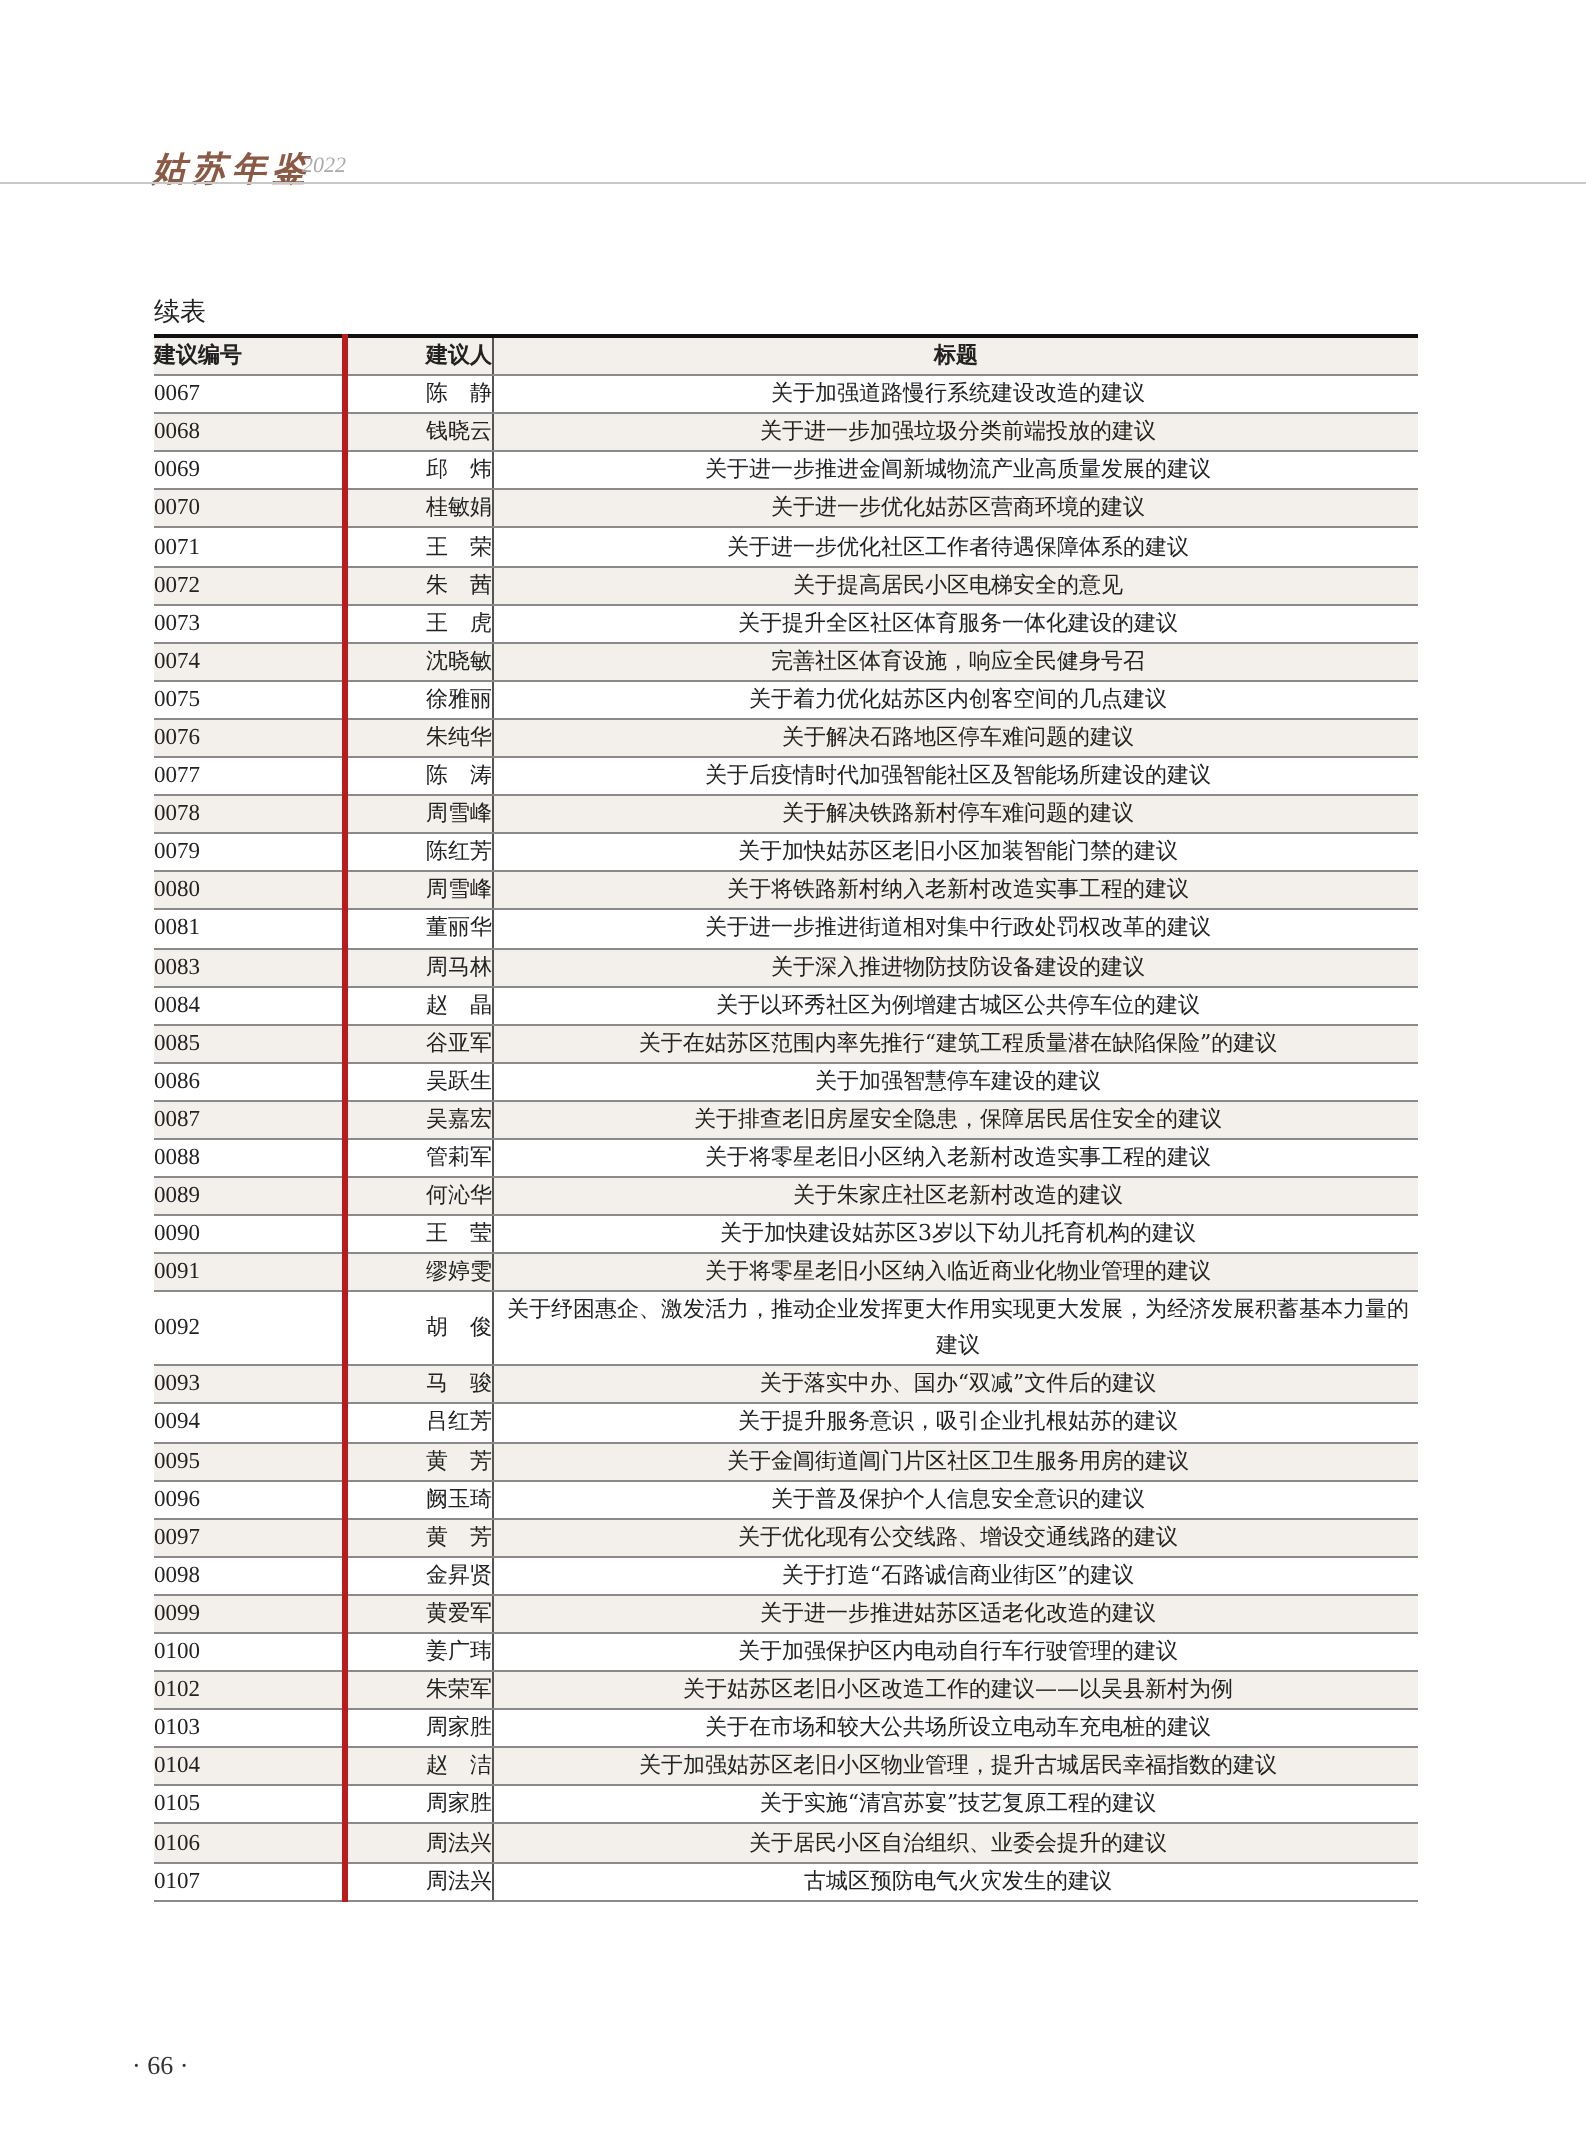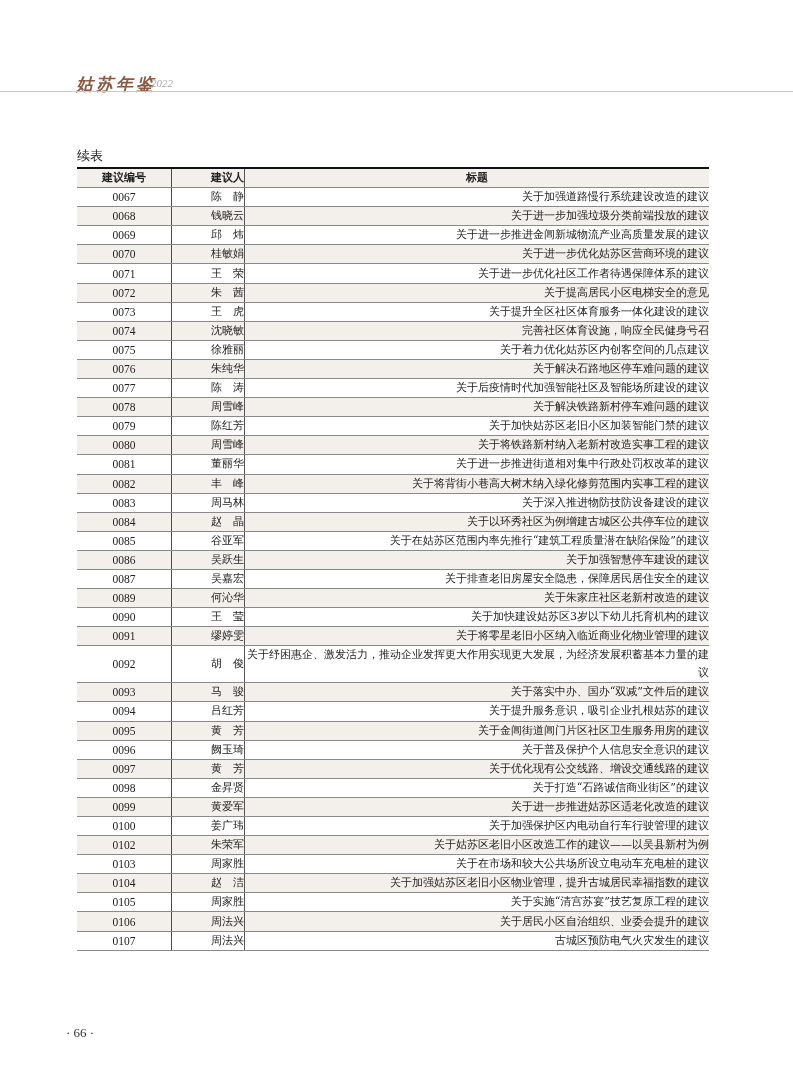--- a/index.html
+++ b/index.html
@@ -13,23 +13,23 @@
                font-style:italic; font-family:"Liberation Serif", serif; }
   .head-rule { position:absolute; left:0; top:91px; width:793px; height:1px; background:#c8c8c8; }
 
   .continued { position:absolute; left:77px; top:147px; font-size:13px; color:#222; }
 
   .tbl { position:absolute; left:77px; top:167px; width:632px; border-collapse:collapse;
          font-size:11px; }
   .tbl { border-top:2px solid #111; border-bottom:1px solid #555; }
   .tbl th, .tbl td { border-bottom:1px solid #8a8a8a; padding:0; height:18.1px; line-height:14px; }
   .tbl th { font-weight:bold; background:#f3f0eb; font-family:"DejaVu Sans", sans-serif; font-size:11px; }
-  .tbl th.c-num, .tbl td.c-num { width:94px; text-align:center; border-right:1px solid #b91c1c; }
+  .tbl th.c-num, .tbl td.c-num { width:94px; text-align:left; border-right:3px solid #b91c1c; }
   .tbl th.c-who, .tbl td.c-who { width:72px; text-align:right; border-right:1px solid #555; }
-  .tbl td.c-title { text-align:right; padding-left:2px; }
+  .tbl td.c-title { text-align:center; padding-left:2px; }
   .tbl th.c-title { text-align:center; }
   .tbl tbody tr:nth-child(even) td { background:#f3f0eb; }
   .tbl td.c-num { font-family:"Liberation Serif", serif; font-size:11.5px; }
   .tbl td.c-who { letter-spacing:0; }
   .tbl tr.tall td { height:36px; }
   .tbl tr.tall td.c-title { line-height:18px;margin-top:20px; }
 
   .folio { position:absolute; left:66px; top:1025px; font-size:13px; color:#333;
            font-family:"Liberation Serif", serif; }
 </style>
@@ -122,25 +122,20 @@
         <td class="c-num">0080</td>
         <td class="c-who">周雪峰</td>
         <td class="c-title">关于将铁路新村纳入老新村改造实事工程的建议</td>
       </tr>
       <tr>
         <td class="c-num">0081</td>
         <td class="c-who">董丽华</td>
         <td class="c-title">关于进一步推进街道相对集中行政处罚权改革的建议</td>
       </tr>
       <tr>
-        <td class="c-num">0082</td>
-        <td class="c-who">丰　峰</td>
-        <td class="c-title">关于将背街小巷高大树木纳入绿化修剪范围内实事工程的建议</td>
-      </tr>
-      <tr>
         <td class="c-num">0083</td>
         <td class="c-who">周马林</td>
         <td class="c-title">关于深入推进物防技防设备建设的建议</td>
       </tr>
       <tr>
         <td class="c-num">0084</td>
         <td class="c-who">赵　晶</td>
         <td class="c-title">关于以环秀社区为例增建古城区公共停车位的建议</td>
       </tr>
       <tr>
@@ -150,20 +145,25 @@
       </tr>
       <tr>
         <td class="c-num">0086</td>
         <td class="c-who">吴跃生</td>
         <td class="c-title">关于加强智慧停车建设的建议</td>
       </tr>
       <tr>
         <td class="c-num">0087</td>
         <td class="c-who">吴嘉宏</td>
         <td class="c-title">关于排查老旧房屋安全隐患，保障居民居住安全的建议</td>
+      </tr>
+      <tr>
+        <td class="c-num">0088</td>
+        <td class="c-who">管莉军</td>
+        <td class="c-title">关于将零星老旧小区纳入老新村改造实事工程的建议</td>
       </tr>
       <tr>
         <td class="c-num">0089</td>
         <td class="c-who">何沁华</td>
         <td class="c-title">关于朱家庄社区老新村改造的建议</td>
       </tr>
       <tr>
         <td class="c-num">0090</td>
         <td class="c-who">王　莹</td>
         <td class="c-title">关于加快建设姑苏区3岁以下幼儿托育机构的建议</td>

